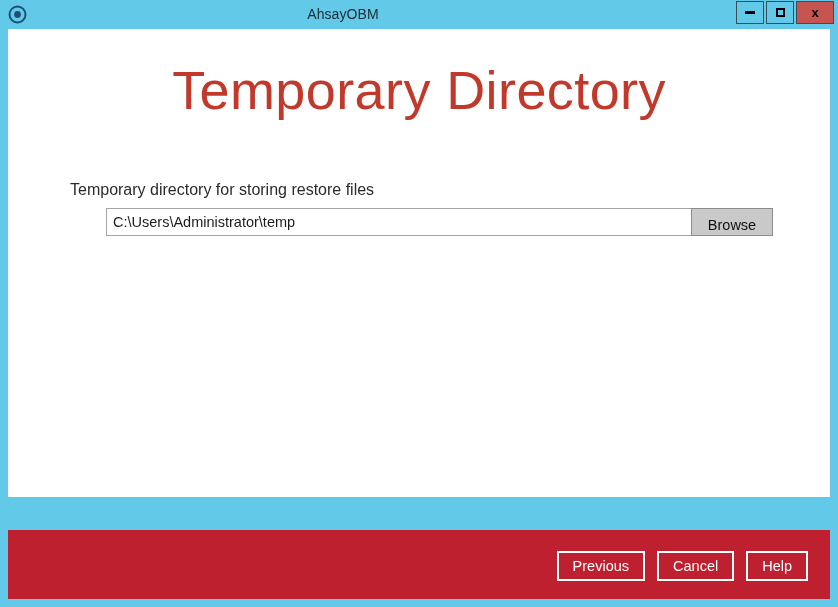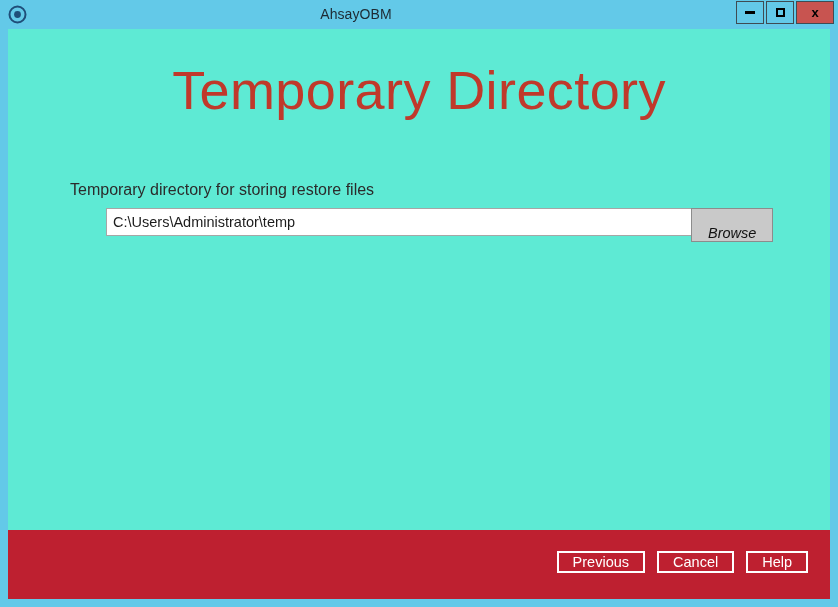--- a/index.html
+++ b/index.html
@@ -34,21 +34,21 @@
   }
   .app-icon {
     position: absolute;
     left: 8px; top: 5px;
     width: 19px; height: 19px;
   }
   .app-icon svg { display: block; }
 
   .title-text {
     position: absolute;
-    left: 17px; top: 0;
+    left: 4px; top: 0;
     width: 678px;
     height: 29px;
     line-height: 29px;
     text-align: center;
     font-size: 14px;
     color: #1d2a33;
     letter-spacing: .1px;
     user-select: none;
   }
 
@@ -93,22 +93,22 @@
     box-sizing: border-box;
     display: block;
   }
 
   
   .client {
     position: absolute;
     left: 8px;
     top: 29px;
     width: 822px;
-    height: 570px;
-    background: #5eead4;
+    height: 468px;
+    background: #ffffff;
     box-sizing: border-box;
   }
 
   .page-title {
     position: absolute;
     left: 0;
     top: 30px;
     width: 822px;
     text-align: center;
     font-size: 54px;
@@ -150,43 +150,42 @@
     top: 179px;
     width: 82px;
     height: 28px;
     box-sizing: border-box;
     border: 1px solid #8c8c8c;
     background: #c9c9c9;
     font-family: "Liberation Sans", sans-serif;
     font-size: 14.5px;
     color: #111;
     cursor: default;
-    padding: 16px;
-    font-style: italic;
+    padding: 8px;
   }
 
   
   .footer {
     position: absolute;
     left: 8px;
     top: 530px;
     width: 822px;
     height: 69px;
     background: #be2030;
   }
   .footer-buttons {
     position: absolute;
     right: 22px;
     top: 21px;
     display: flex;
     gap: 12px;
   }
   .footer-btn {
     min-width: 60px;
-    height: 22px;
+    height: 30px;
     box-sizing: border-box;
     border: 2px solid #ffffff;
     background: transparent;
     color: #ffffff;
     font-family: "Liberation Sans", sans-serif;
     font-size: 14.5px;
     padding: 0 14px;
     cursor: default;
     line-height: 1;
   }

